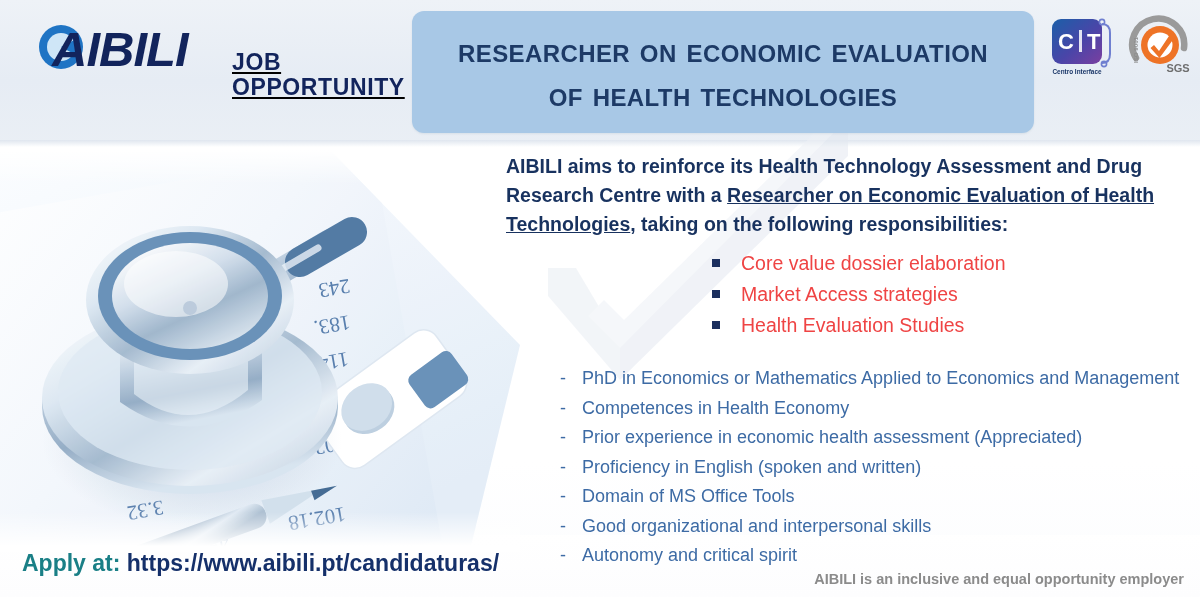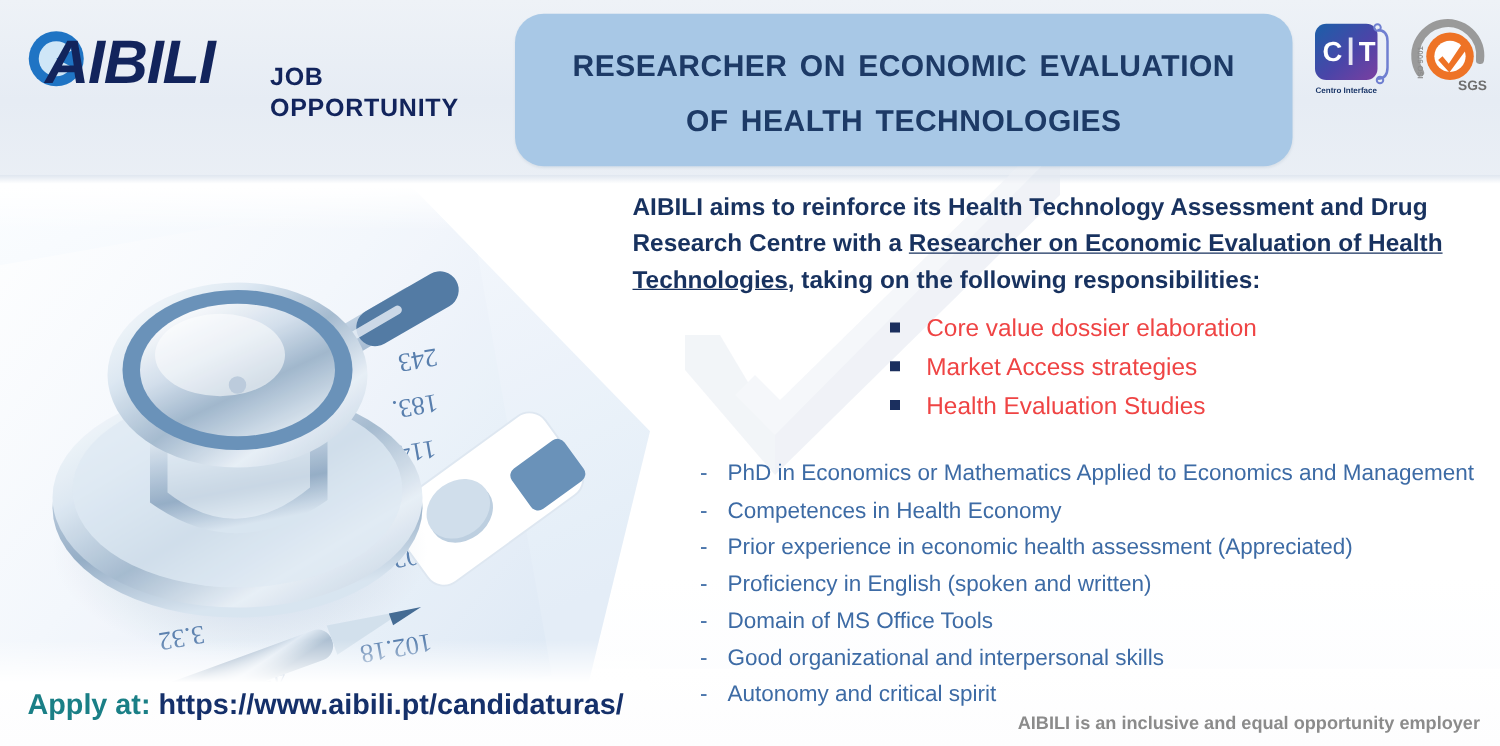--- a/index.html
+++ b/index.html
@@ -77,43 +77,44 @@
     position: absolute;
     left: 0; top: 512px;
     width: 520px; height: 40px;
     background: linear-gradient(180deg, rgba(255,255,255,0) 0%, #ffffff 85%);
     pointer-events: none;
   }
 
   
   .logo-block {
     position: absolute;
-    left: 18px; top: 14px;
+    left: 34px; top: 14px;
     display: flex;
     align-items: flex-start;
+    text-decoration: underline;
   }
   .logo-mark { display: block; }
   .logo-sub {
     margin-left: 6px;
     margin-top: 36px;
     color: #12245c;
     font-weight: bold;
-    font-size: 20px;
+    font-size: 23px;
     line-height: 25px;
     letter-spacing: 0.6px;
   }
   .logo-sub .l2 { display: block; }
 
   
   .title-banner {
     position: absolute;
     left: 412px; top: 11px;
     width: 622px; height: 122px;
     background: #a8c8e6;
-    border-radius: 23px;
+    border-radius: 12px;
     display: flex;
     flex-direction: column;
     align-items: center;
     justify-content: center;
     box-shadow: 0 1px 2px rgba(90,120,150,0.12);
   }
   .title-line {
     color: #1d3a66;
     font-family: "Liberation Sans", sans-serif;
     font-weight: bold;

